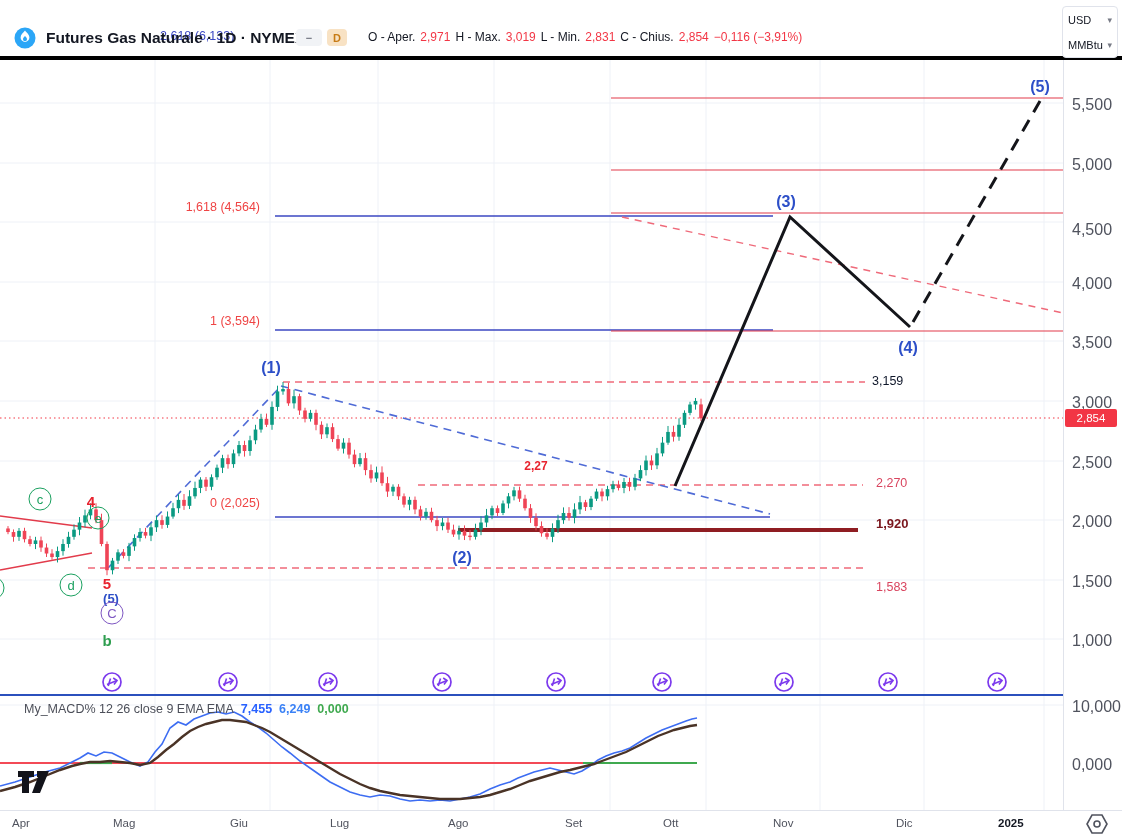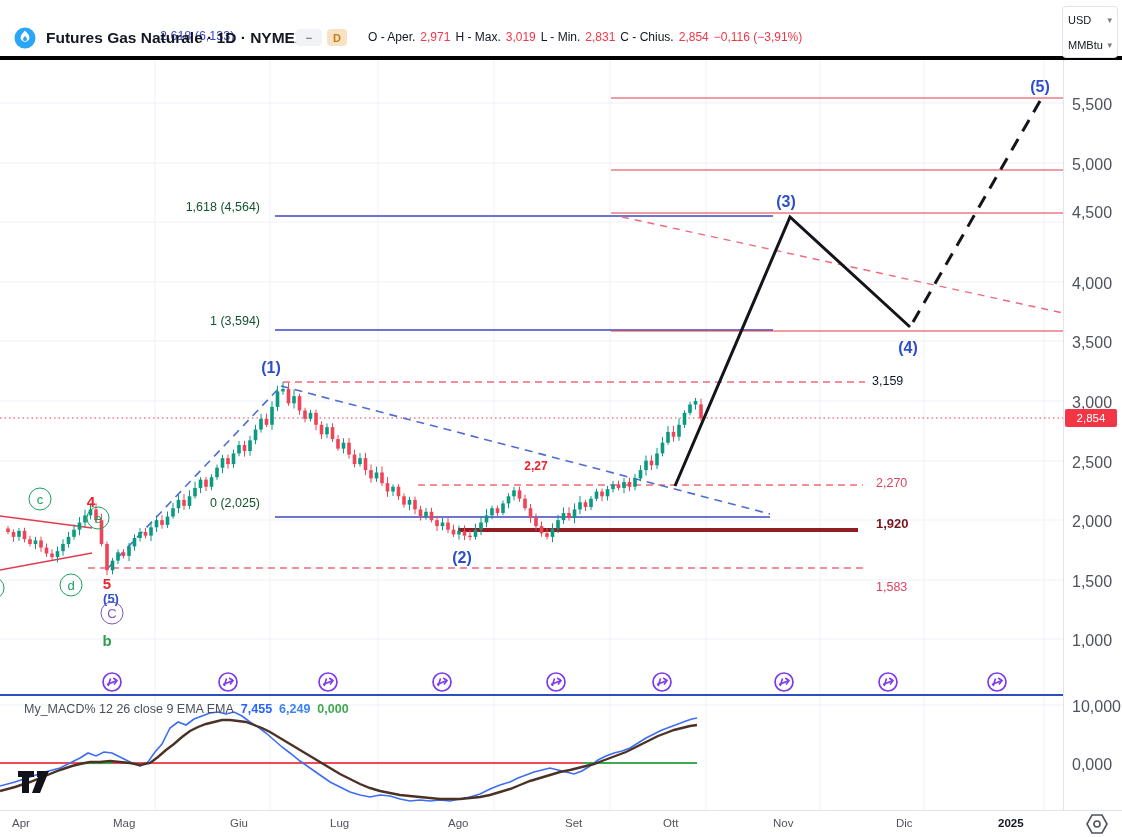--- a/index.html
+++ b/index.html
@@ -28,21 +28,21 @@
   #price-tag{position:absolute;left:1px;width:52px;height:18px;border-radius:2px;color:#fff;
              font-size:11.5px;display:flex;align-items:center;justify-content:center;z-index:4;}
   #time-axis{position:absolute;left:0;top:810px;width:1122px;height:27px;background:#fff;
              border-top:1px solid #e0e3eb;z-index:5;}
   .tlabel{position:absolute;top:6px;font-size:11.5px;color:#50535e;}
   .tlabel.bold{font-weight:700;color:#131722;}
   #chart-svg{position:absolute;left:0;top:0;z-index:2;}
   #overlay{position:absolute;left:0;top:0;width:1122px;height:837px;z-index:3;pointer-events:none;}
   #overlay *{pointer-events:auto;}
   .wave{position:absolute;transform:translate(-50%,-50%);font-size:16px;font-weight:700;color:#2d4fc8;}
-  .fibl{position:absolute;font-size:12.5px;color:#14532d;transform:translate(-100%,-50%);}
+  .fibl{position:absolute;font-size:12.5px;color:#ef4444;transform:translate(-100%,-50%);}
   .lvl{position:absolute;font-size:12.5px;transform:translate(0,-50%);}
   .circ{position:absolute;width:21px;height:21px;border-radius:50%;transform:translate(-50%,-50%);
         display:flex;align-items:center;justify-content:center;font-size:13px;background:transparent;}
   .sml{position:absolute;transform:translate(-50%,-50%);font-weight:700;}
   #macd-legend{position:absolute;left:24px;top:702px;font-size:12.5px;color:#4c4f59;z-index:3;
                display:flex;gap:7px;}
   #hex-icon{position:absolute;left:1085px;top:813px;z-index:6;}
   #tv-logo{position:absolute;left:16px;top:768px;z-index:3;}
 </style>
 </head>
@@ -438,21 +438,21 @@
     <div class="row">
       <span>MMBtu</span>
       <span class="chev">▾</span>
     </div>
   </div>
 
   <div id="axis-col">
     <div id="price-tag" style="top: 373px; background: rgb(242, 54, 69);">2,854</div>
   <span class="tick" style="top: 60px;">5,500</span>
       <span class="tick" style="top: 120px;">5,000</span>
-      <span class="tick" style="top: 168px;">4,500</span>
+      <span class="tick" style="top: 185px;">4,500</span>
       <span class="tick" style="top: 239px;">4,000</span>
       <span class="tick" style="top: 298px;">3,500</span>
       <span class="tick" style="top: 358px;">3,000</span>
       <span class="tick" style="top: 418px;">2,500</span>
       <span class="tick" style="top: 477px;">2,000</span>
       <span class="tick" style="top: 537px;">1,500</span>
       <span class="tick" style="top: 596px;">1,000</span>
       <span class="tick" style="top: 662px;">10,000</span>
       <span class="tick" style="top: 720px;">0,000</span>
     </div>

